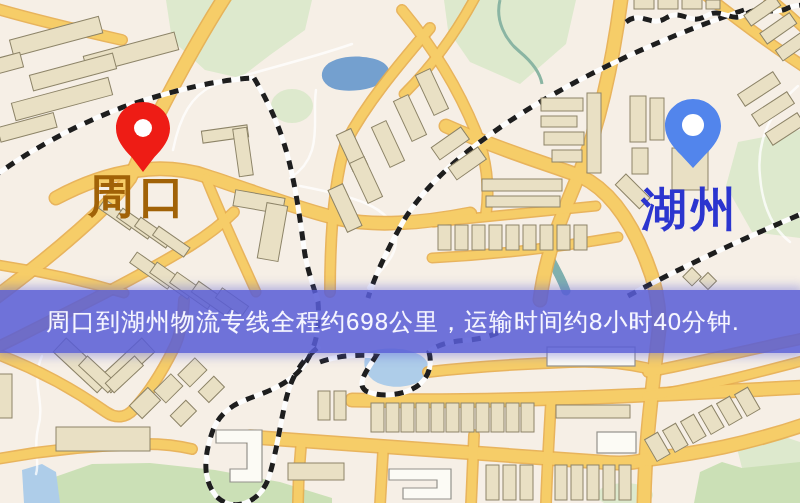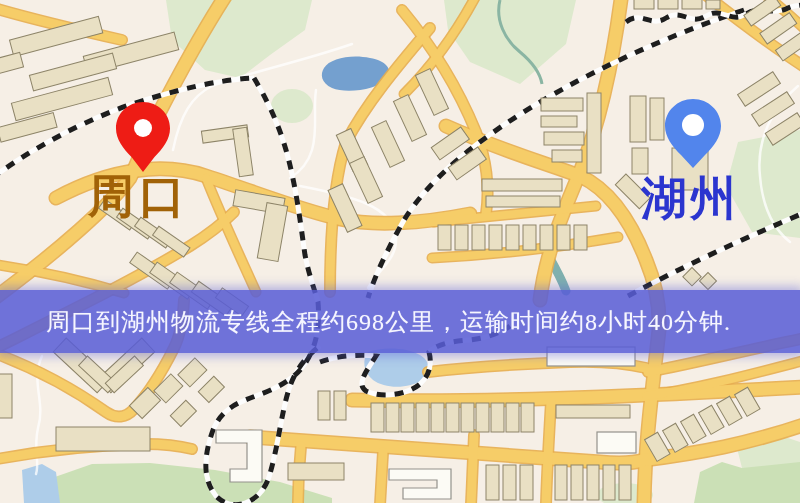--- a/index.html
+++ b/index.html
@@ -19,24 +19,24 @@
   .water{fill:#74a0cf;}
   .waterl{fill:#aecde9;}
   .trail{fill:none;stroke:#ffffff;stroke-width:2.5;opacity:.75;stroke-linecap:round;}
   .bld{fill:#e9e0c4;stroke:#8d8468;stroke-width:1;}
   .bldw{fill:#fcfbf5;stroke:#93928c;stroke-width:1.2;}
   
   #banner{position:absolute;left:0;top:290px;width:800px;height:63px;
     background:rgba(88,93,214,0.86);box-shadow:0 0 10px 3px rgba(88,93,214,0.45);
     display:flex;align-items:center;}
   #banner .txt{color:#f6f6ff;font-size:24px;letter-spacing:1px;padding-left:46px;
-    white-space:nowrap;text-shadow:0 0 1px rgba(255,255,255,.4);font-family:Liberation Serif, serif;}
+    white-space:nowrap;text-shadow:0 0 1px rgba(255,255,255,.4);}
   .citylabel{position:absolute;line-height:1;white-space:nowrap;}
   #origin-label{left:88px;top:173px;font-size:46px;font-weight:bold;color:#a16207;letter-spacing:5px;}
-  #dest-label{left:641px;top:176px;font-size:46px;font-weight:bold;color:#2b35cf;
+  #dest-label{left:641px;top:187px;font-size:46px;font-weight:bold;color:#2b35cf;
     font-family:"Liberation Serif",serif;letter-spacing:3px;}
 </style>
 </head>
 <body>
 
 <div id="stage">
   <svg id="mapsvg" width="800" height="503" viewBox="0 0 800 503">
 
     <rect x="0" y="0" width="800" height="503" fill="#f6efe6"></rect>
 

